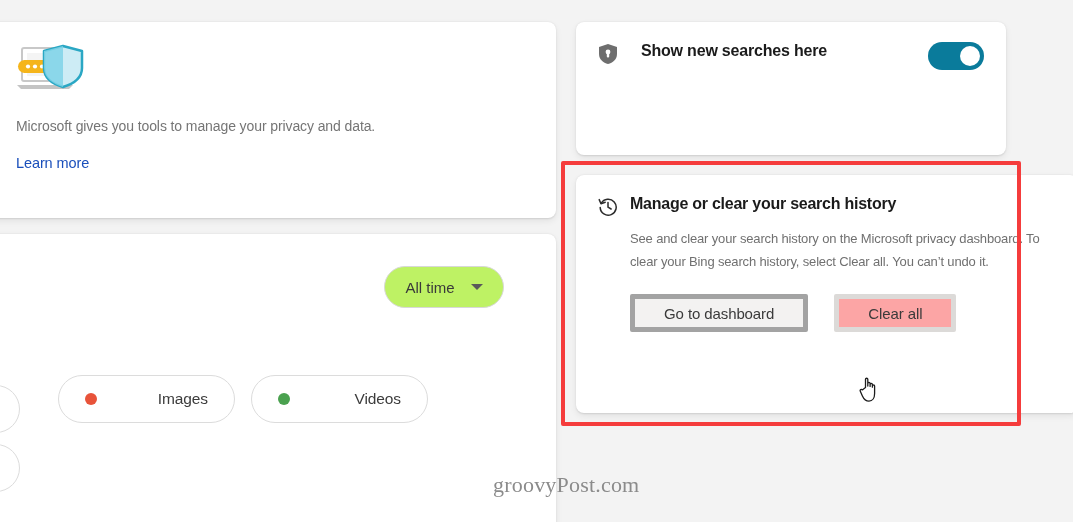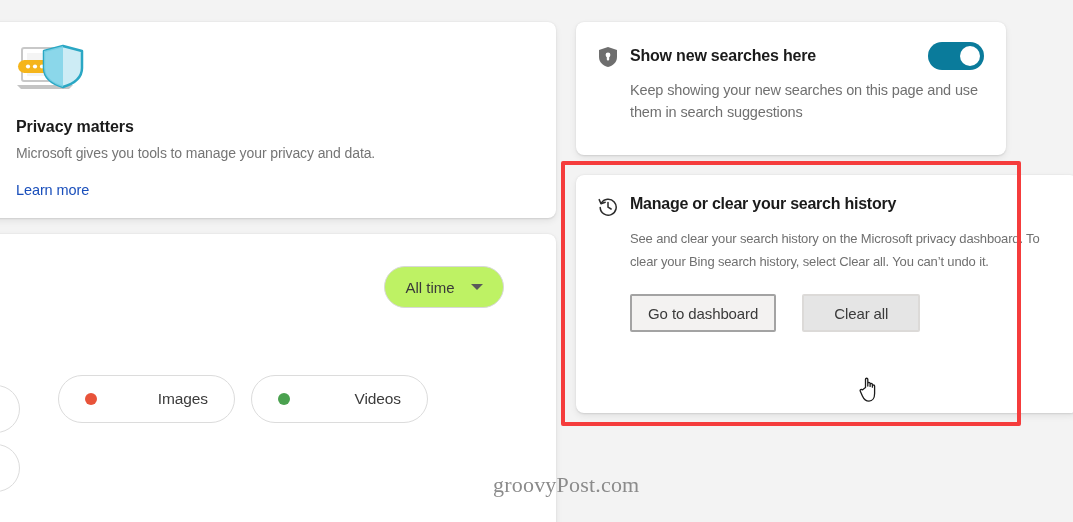--- a/index.html
+++ b/index.html
@@ -110,22 +110,23 @@
 
   
   .card-toggle {
     left: 576px;
     top: 22px;
     width: 430px;
     height: 133px;
   }
   .toggle-row {
     display: flex;
-    align-items: center;
+    align-items: flex-start;
     padding: 20px 22px 0 22px;
+    gap: 11px;
   }
   .shield-wrap { width: 20px; height: 22px; flex: 0 0 auto; margin-right: 12px; margin-top: 1px; }
   .toggle-title {
     font-size: 16px;
     font-weight: bold;
     color: #1b1b1b;
     letter-spacing: -0.2px;
     flex: 1 1 auto;
   }
   .switch {
@@ -185,31 +186,31 @@
     font-size: 13px;
     color: #707070;
     line-height: 22.5px;
     letter-spacing: -0.15px;
     padding: 9px 26px 0 54px;
   }
   .btn-row { display: flex; gap: 26px; padding: 21px 22px 0 54px; }
   .btn {
     min-width: 118px;
     height: 38px;
-    border: 2px solid #a3a3a3;
+    border: 5px solid #a3a3a3;
     background: #f3f2f1;
     border-radius: 2px;
     font-size: 15px;
     color: #3a3a3a;
     font-family: "Liberation Sans", sans-serif;
     letter-spacing: -0.1px;
     cursor: pointer;
-    padding: 0 16px;
-  }
-  .btn.hovered { background: #e5e5e5; border-color: #dcdad8; }
+    padding: 0 29px;
+  }
+  .btn.hovered { background: #fca5a5; border-color: #dcdad8; }
 
   
   .cursor {
     position: absolute;
     left: 858px;
     top: 373px;
     width: 26px;
     height: 32px;
     z-index: 20;
     pointer-events: none;
@@ -246,21 +247,20 @@
             <rect x="2" y="16" width="44" height="13" rx="6.5" fill="#f5b51b"></rect>
             <circle cx="12" cy="22.5" r="2.1" fill="#ffffff"></circle>
             <circle cx="19" cy="22.5" r="2.1" fill="#ffffff"></circle>
             <circle cx="26" cy="22.5" r="2.1" fill="#ffffff"></circle>
             <circle cx="33" cy="22.5" r="2.1" fill="#ffffff"></circle>
 
             <path d="M47 2 L66 7 V24 C66 34 57 40 47 43 C37 40 28 34 28 24 V7 Z" fill="#cdecf5" stroke="#2aa7c4" stroke-width="2.5" stroke-linejoin="round"></path>
             <path d="M47 2 L28 7 V24 C28 34 37 40 47 43 Z" fill="#7fd3e8" opacity="0.85"></path>
           </svg>
         </div>
-        <div class="privacy-title">Privacy matters</div>
         <div class="privacy-desc">Microsoft gives you tools to manage your privacy and data.</div>
         <a class="privacy-link">Learn more</a>
       </div>
     </div>
 
     <div class="card card-filters">
 
       <div class="alltime-pill">
         <span class="alltime-label">All time</span>
         <span class="caret"></span>
@@ -293,21 +293,20 @@
           <path d="M10 1 L19 4 V11 C19 16.5 14.8 19.8 10 21 C5.2 19.8 1 16.5 1 11 V4 Z" fill="#6e6e6e"></path>
           <circle cx="10" cy="9" r="2.4" fill="#ffffff"></circle>
           <rect x="8.8" y="9.5" width="2.4" height="5" rx="1.1" fill="#ffffff"></rect>
         </svg>
       </span>
       <span class="toggle-title">Show new searches here</span>
       <span class="switch">
         <span class="knob"></span>
       </span>
     </div>
-    <div class="toggle-desc">Keep showing your new searches on this page and use them in search suggestions</div>
   </div>
 
   <div class="card card-history">
     <div class="history-row">
       <span class="hist-icon-wrap">
         <svg width="20" height="20" viewBox="0 0 20 20" xmlns="http://www.w3.org/2000/svg">
           <path d="M3.2 6.3 A8 8 0 1 1 2.2 10.6" fill="none" stroke="#2b2b2b" stroke-width="1.5" stroke-linecap="round"></path>
           <path d="M1.2 2.6 L3.0 6.7 L7.2 5.2" fill="none" stroke="#2b2b2b" stroke-width="1.5" stroke-linecap="round" stroke-linejoin="round"></path>
           <path d="M10 5.6 V10.2 L13.1 12" fill="none" stroke="#2b2b2b" stroke-width="1.5" stroke-linecap="round" stroke-linejoin="round"></path>
         </svg>

